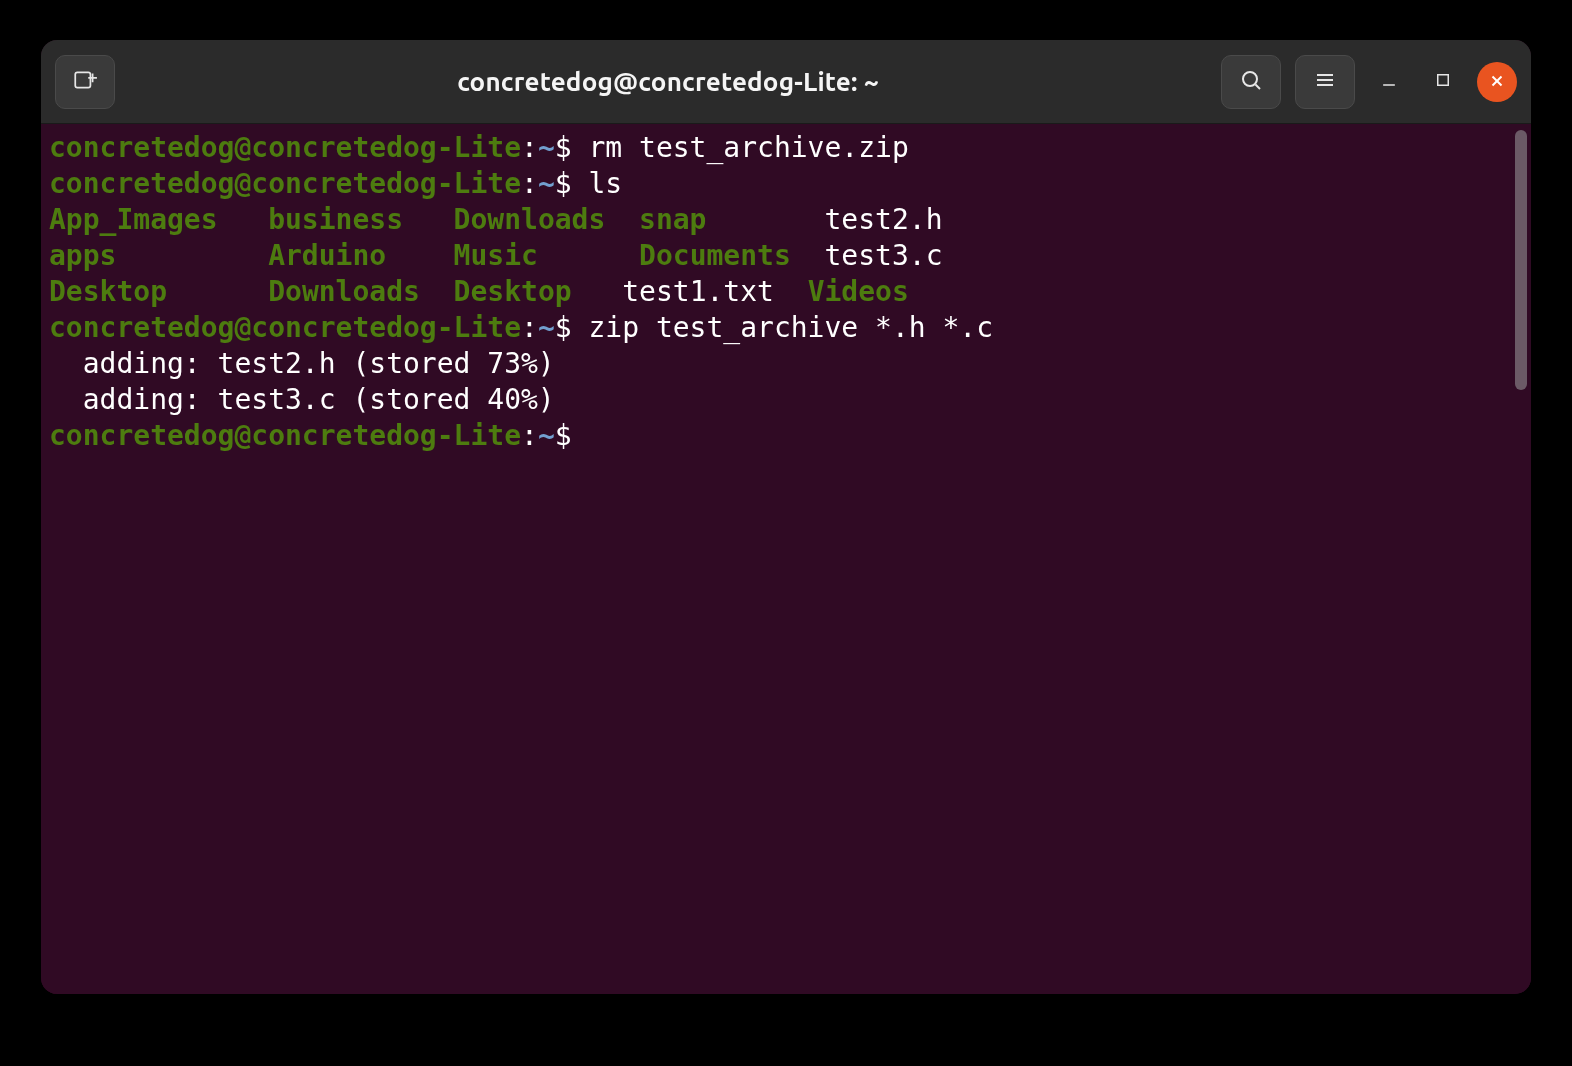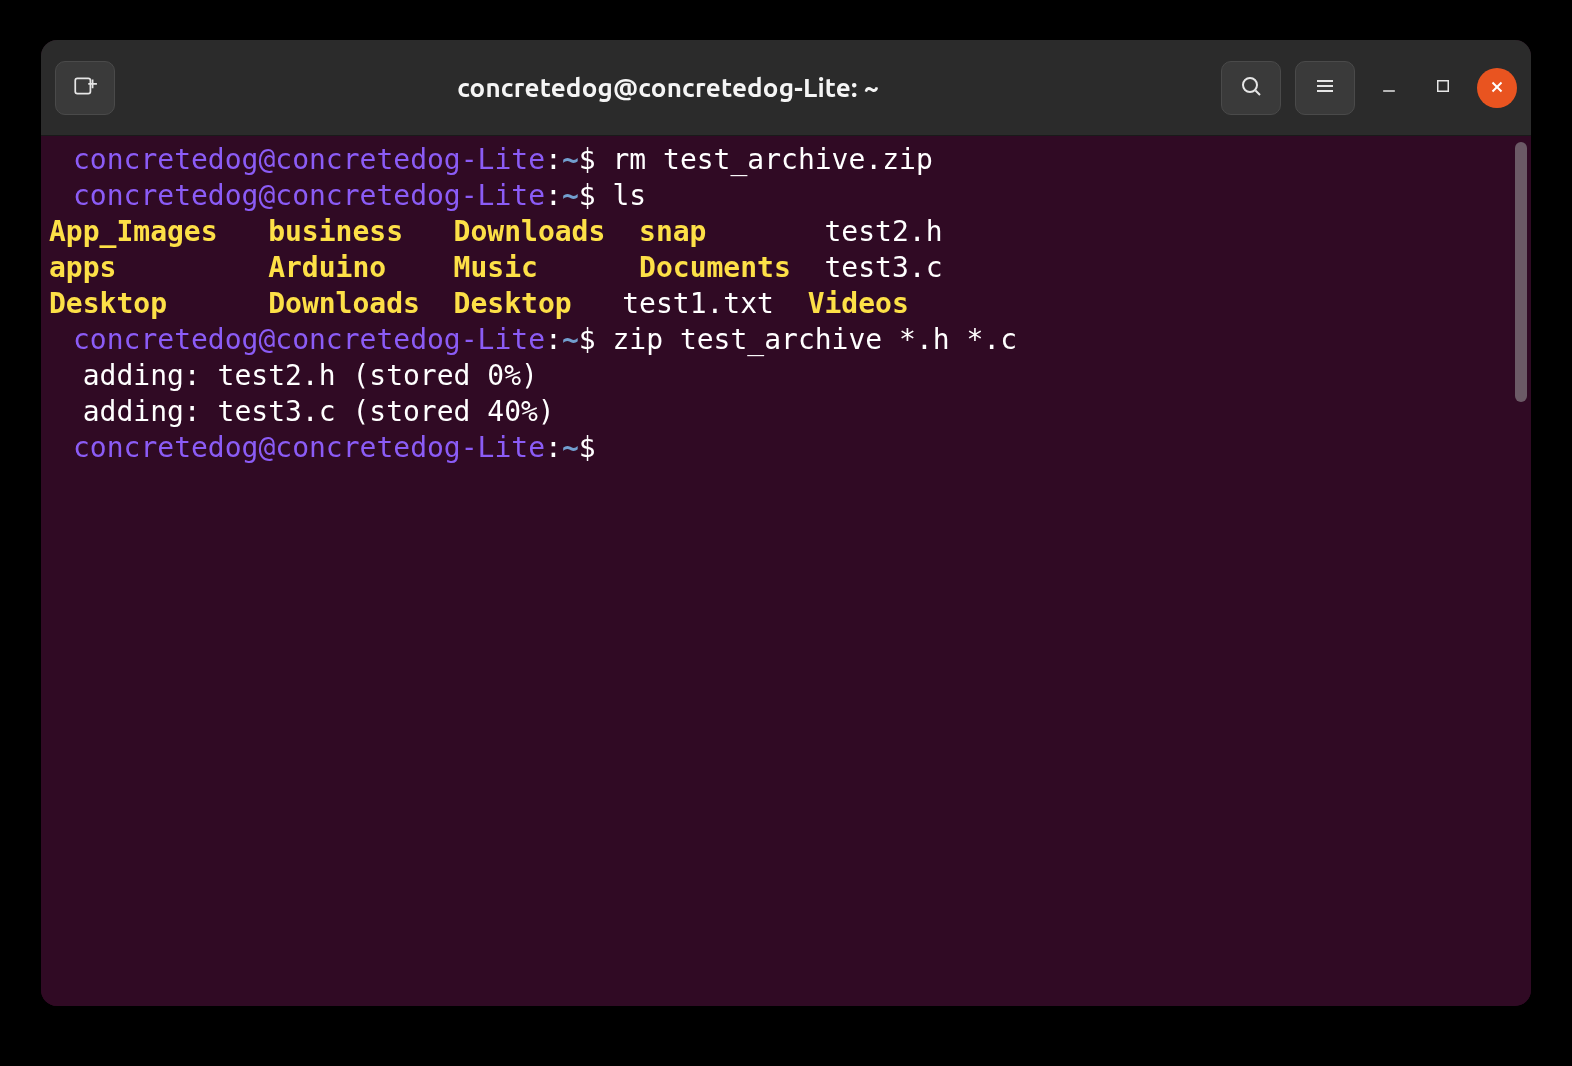--- a/index.html
+++ b/index.html
@@ -18,21 +18,21 @@
     width: 1490px;
     background: #300A24;
     border-radius: 16px;
     overflow: hidden;
     box-shadow: 0 10px 40px rgba(0,0,0,0.7);
     display: flex;
     flex-direction: column;
   }
   
   .titlebar {
-    height: 96px;
+    height: 84px;
     background: #2b2b2b;
     display: flex;
     align-items: center;
     padding: 0 14px;
     gap: 14px;
     border-bottom: 1px solid #1a1a1a;
   }
   .tb-btn {
     height: 54px;
     width: 60px;
@@ -97,23 +97,23 @@
     background: #6b5a66;
     border-radius: 6px;
   }
   pre.term {
     margin: 0;
     font-size: 28px;
     line-height: 36px;
     color: #e6e6e6;
     white-space: pre;
   }
-  .u { color: #8b5cf6; font-weight: normal; margin-left: 24px; }  
+  .u { color: #4d7c0f; font-weight: bold; }  
   .h { color: #729fcf; font-weight: bold; }  
-  .d { color: #fde047; font-weight: bold; margin-top: 36px; }  
+  .d { color: #4d7c0f; font-weight: bold; margin-top: 36px; }  
   .w { color: #ffffff; }
 </style>
 </head>
 <body>
 
 <div class="window">
   <div class="titlebar">
     <div class="tb-btn">
       <span>
         <svg width="26" height="26" viewBox="0 0 24 24" fill="none" stroke="#e6e6e6" stroke-width="1.6">
@@ -170,17 +170,17 @@
   </div>
 
   <div class="term-wrap">
     <div class="scrollbar"></div>
 <pre class="term"><span class="u">concretedog@concretedog-Lite</span><span class="w">:</span><span class="h">~</span><span class="w">$</span> <span class="w">rm test_archive.zip</span>
 <span class="u">concretedog@concretedog-Lite</span><span class="w">:</span><span class="h">~</span><span class="w">$</span> <span class="w">ls</span>
 <span class="d">App_Images</span>   <span class="d">business</span>   <span class="d">Downloads</span>  <span class="d">snap</span>       <span class="w">test2.h</span>
 <span class="d">apps</span>         <span class="d">Arduino</span>    <span class="d">Music</span>      <span class="d">Documents</span>  <span class="w">test3.c</span>
 <span class="d">Desktop</span>      <span class="d">Downloads</span>  <span class="d">Desktop</span>   <span class="w">test1.txt</span>  <span class="d">Videos</span>
 <span class="u">concretedog@concretedog-Lite</span><span class="w">:</span><span class="h">~</span><span class="w">$</span> <span class="w">zip test_archive *.h *.c</span>
-<span class="w">  adding: test2.h (stored 0%)</span>
+<span class="w">  adding: test2.h (stored 73%)</span>
 <span class="w">  adding: test3.c (stored 40%)</span>
 <span class="u">concretedog@concretedog-Lite</span><span class="w">:</span><span class="h">~</span><span class="w">$</span> </pre>
   </div>
 </div>
 
 </body></html>

